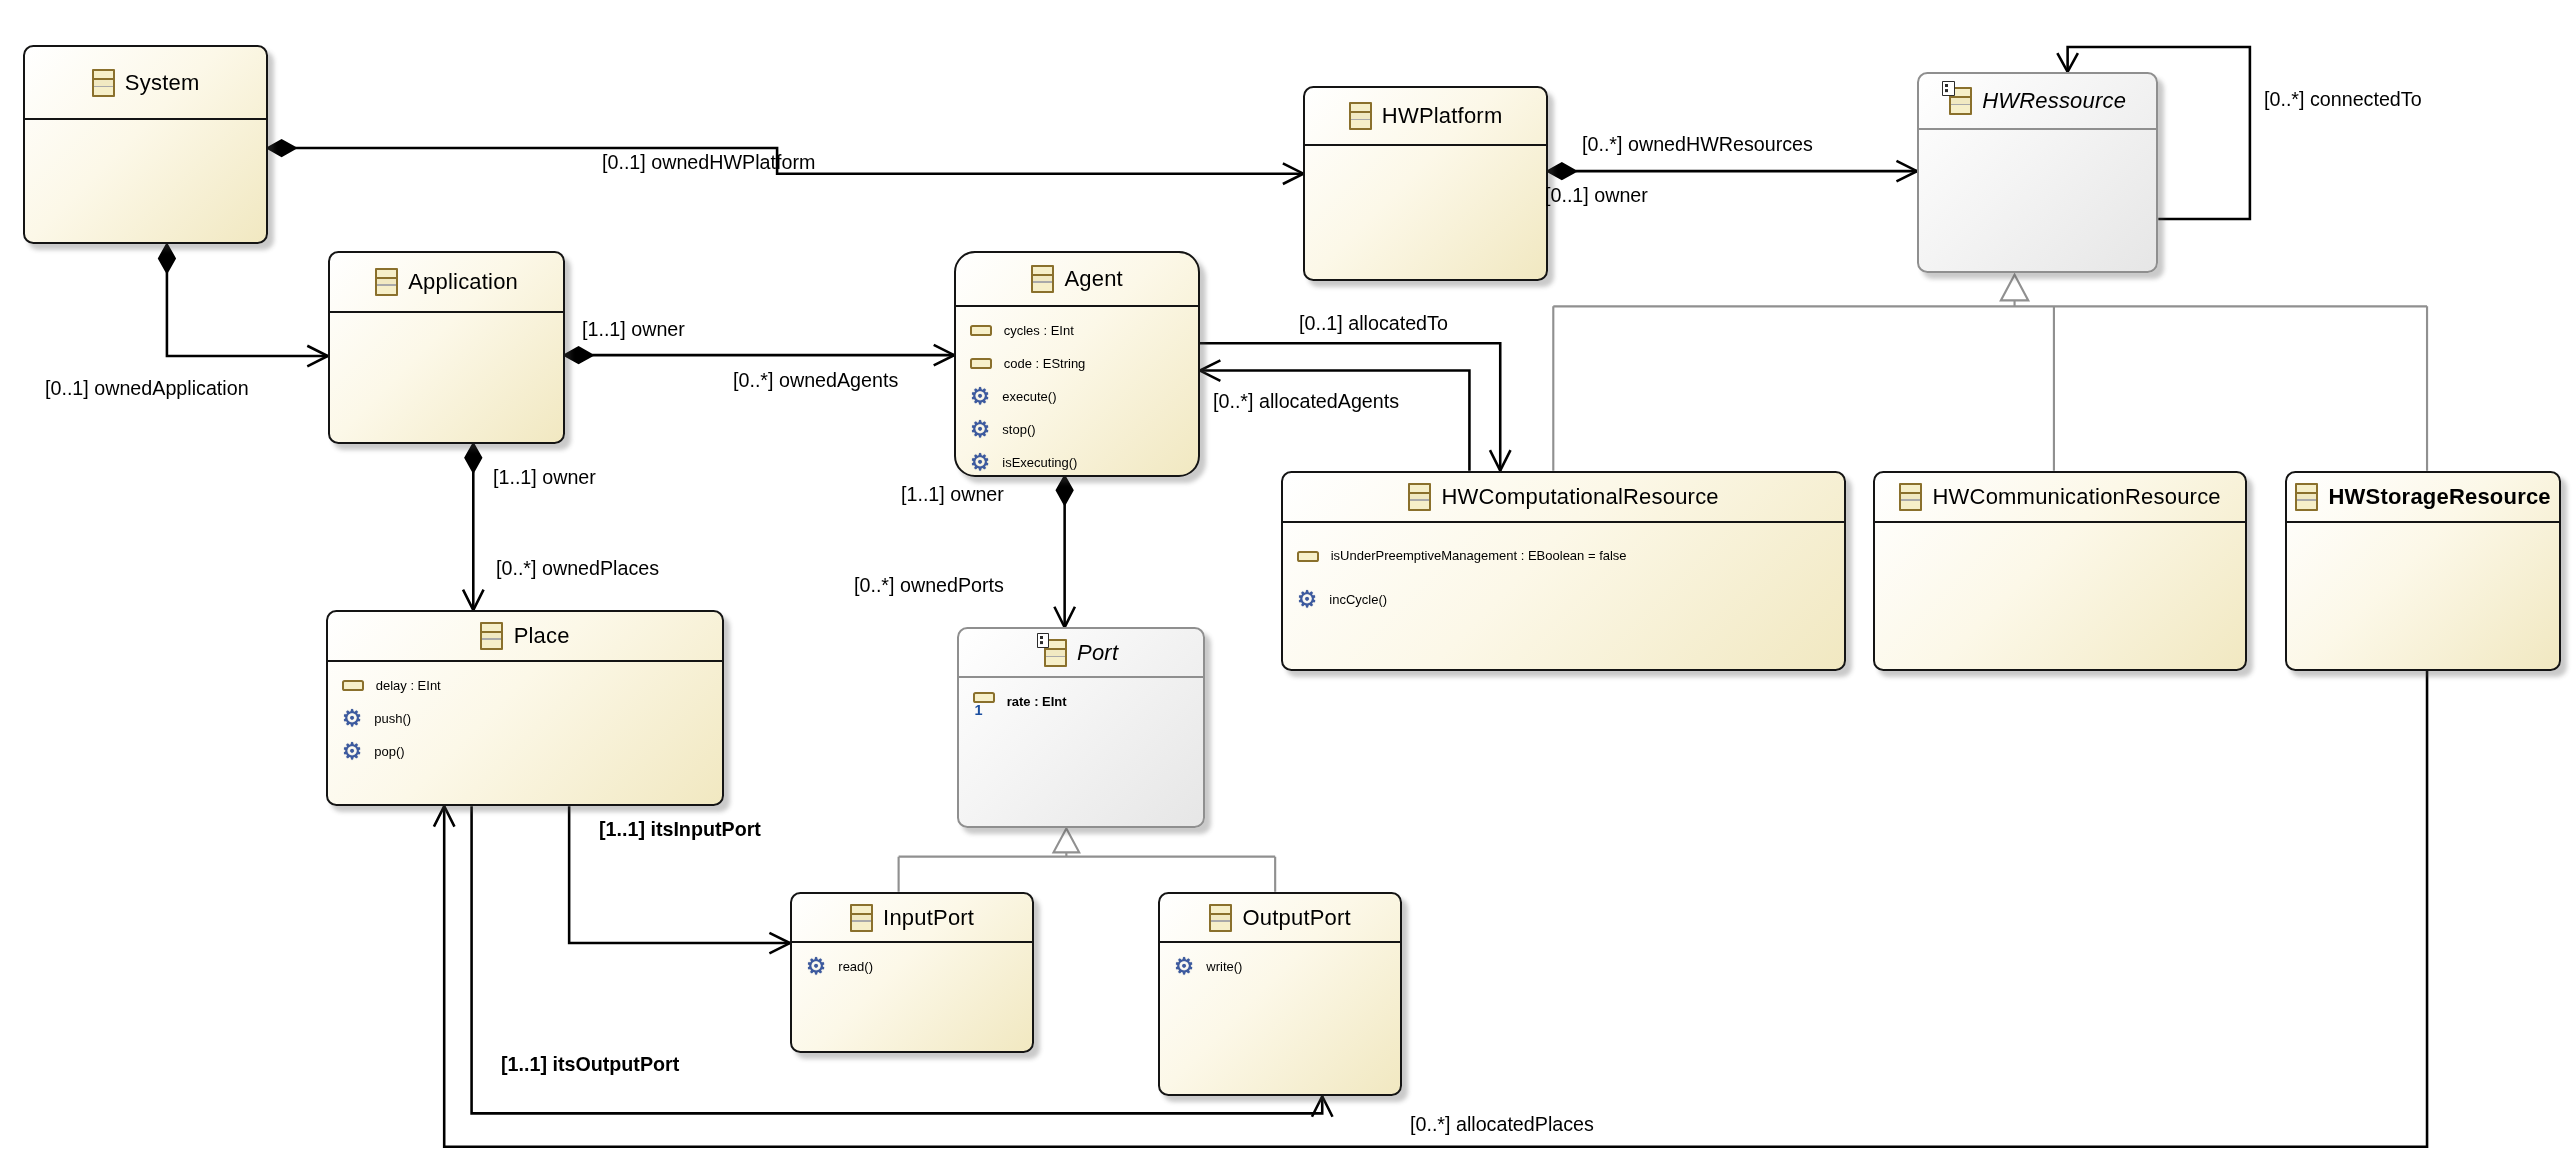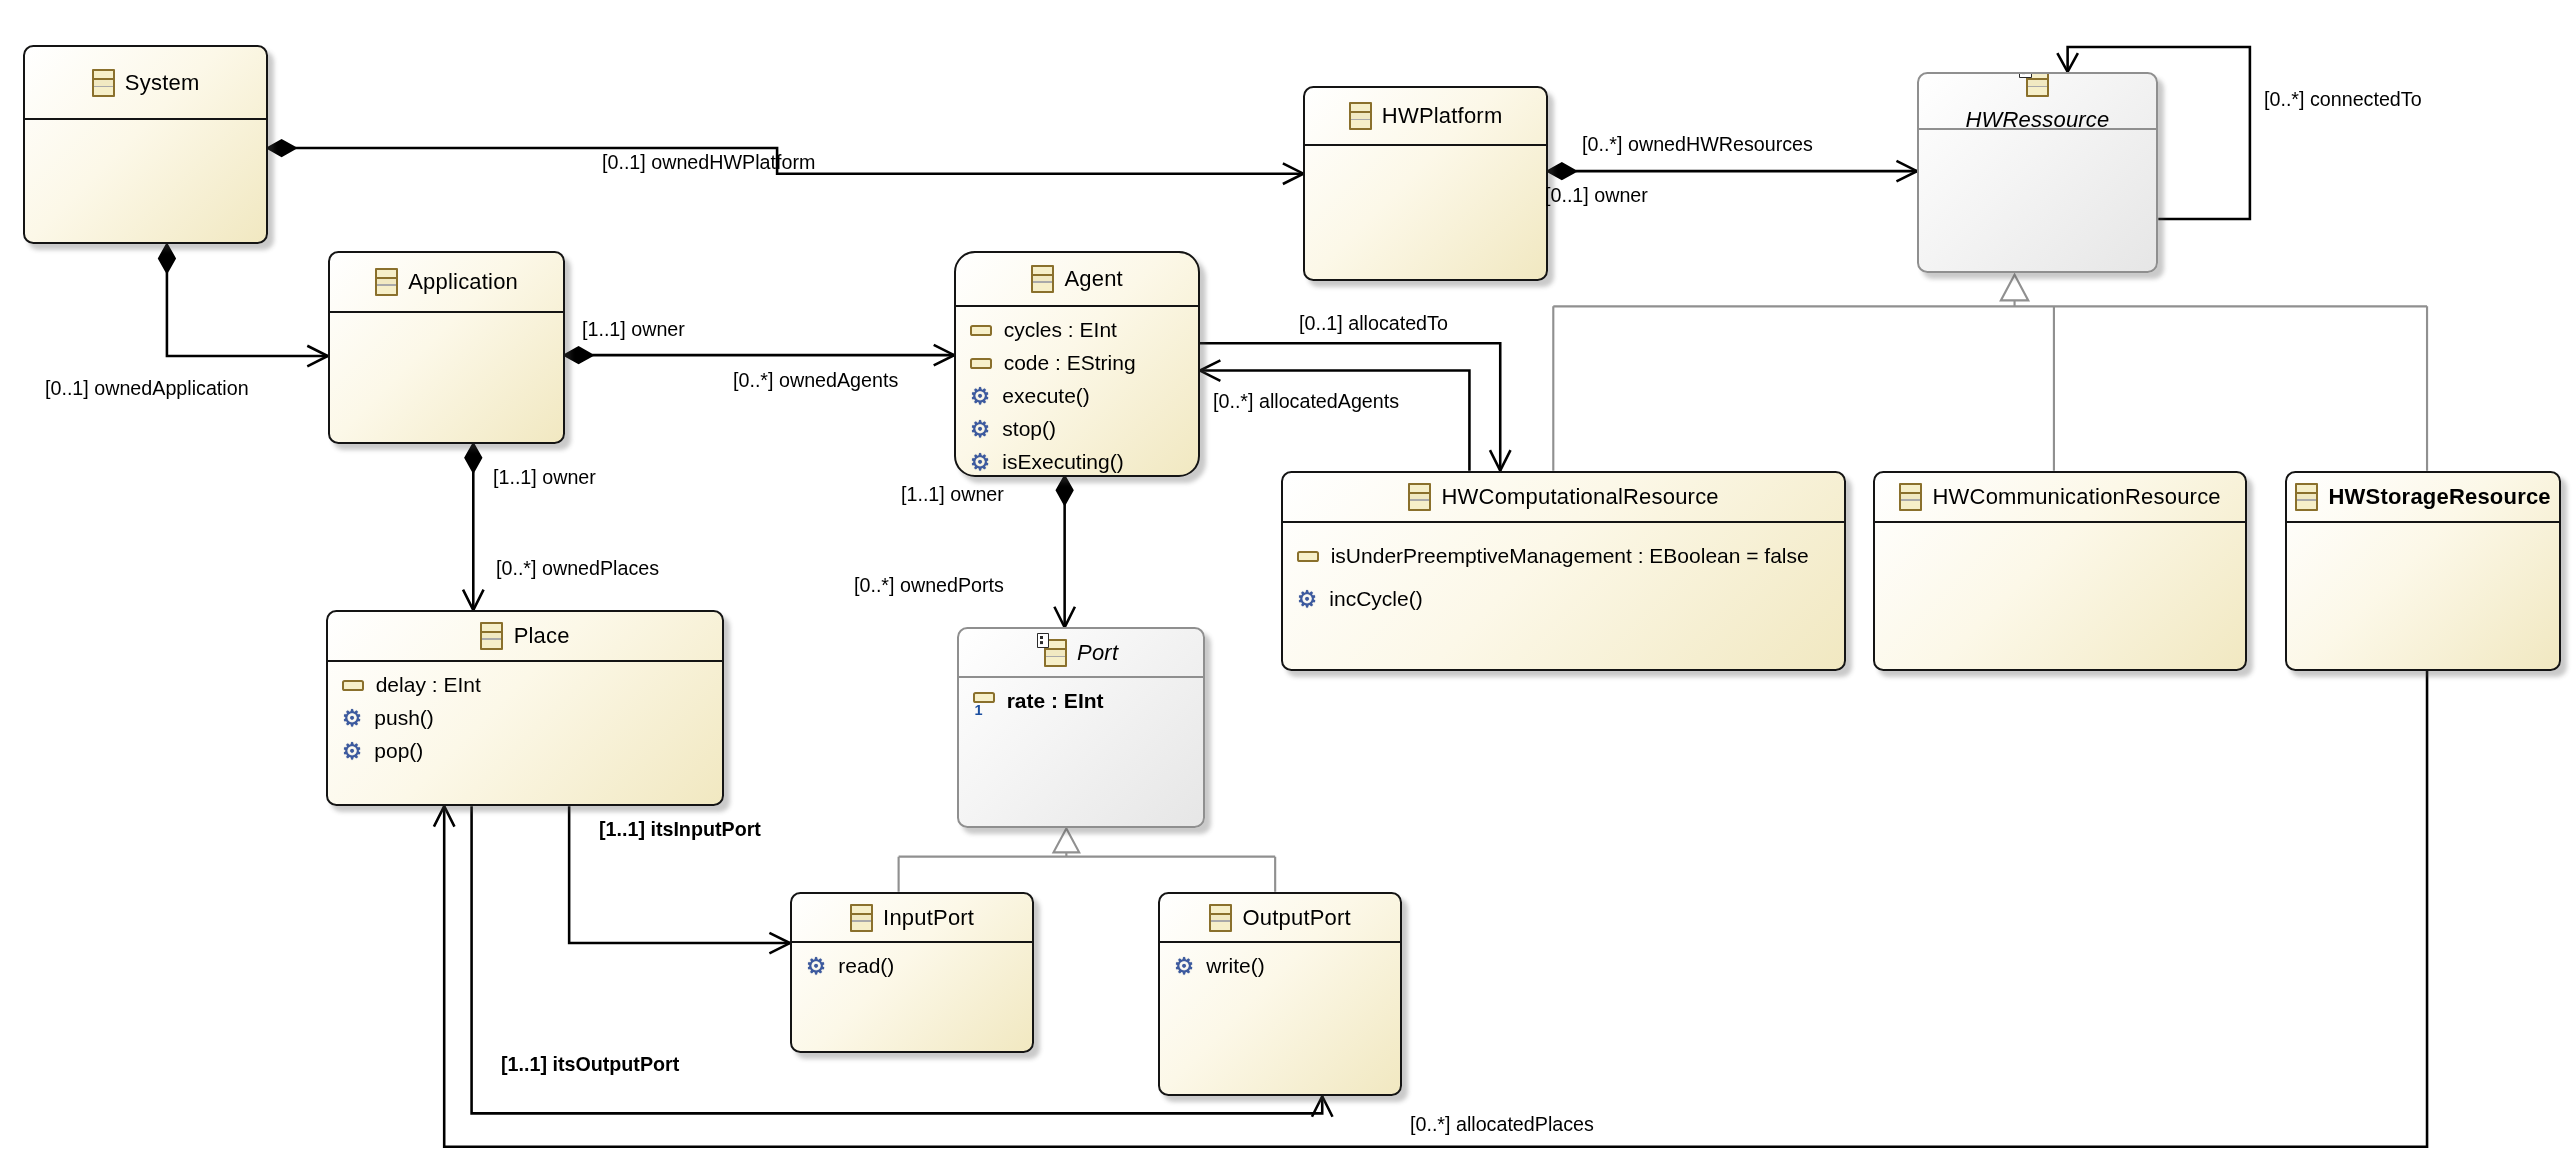--- a/index.html
+++ b/index.html
@@ -27,21 +27,21 @@
     border-bottom:2.6px solid #141414;
     box-sizing:border-box;
     white-space:nowrap;
     overflow:hidden;
   }
   .cls.abstract .cls-title{border-bottom-color:#8f8f8f;}
   .cls-name{font-size:22px;letter-spacing:0.2px;}
   .cls.abstract .cls-name{font-style:italic;}
   .cls-body{padding:6.8px 0 0 0;}
   .row{display:flex;align-items:center;gap:12px;padding-left:13.7px;height:33px;white-space:nowrap;overflow:hidden;}
-  .row-text{font-size:21px;}
+  .row-text{font-size:13px;}
   .row.wrap2{height:auto;min-height:53px;align-items:center;}
   .row.wrap2 .row-text{white-space:normal;line-height:26.5px;}
   .row.bold .row-text{font-weight:bold;}
 
   
   .eclass-icon{
     position:relative;flex:0 0 auto;
     width:19px;height:24px;
     background:linear-gradient(#f6efc9 0 6.8px,#8a702c 6.8px 8.6px,#f1e9c2 8.6px 14.5px,#a9a9a9 14.5px 16.3px,#f6efc9 16.3px 24px);
     border:2.6px solid #8a702c;border-radius:0.9px;
@@ -169,21 +169,21 @@
 
   <div class="cls" style="left:1303px;top:86px;width:245px;height:195px;">
     <div class="cls-title" style="height:58px;">
       <span class="eclass-icon"></span>
       <span class="cls-name">HWPlatform</span>
     </div>
     <div class="cls-body"></div>
   </div>
 
   <div class="cls abstract" style="left:1917px;top:72px;width:241px;height:201px;">
-    <div class="cls-title" style="height:56px;flex-direction:column;">
+    <div class="cls-title" style="height:56px;">
       <span class="eclass-icon">
           <span class="abstract-badge"></span>
         </span>
       <span class="cls-name">HWRessource</span>
     </div>
     <div class="cls-body"></div>
   </div>
 
   <div class="cls" style="left:328px;top:251px;width:237px;height:193px;">
     <div class="cls-title" style="height:60px;">

